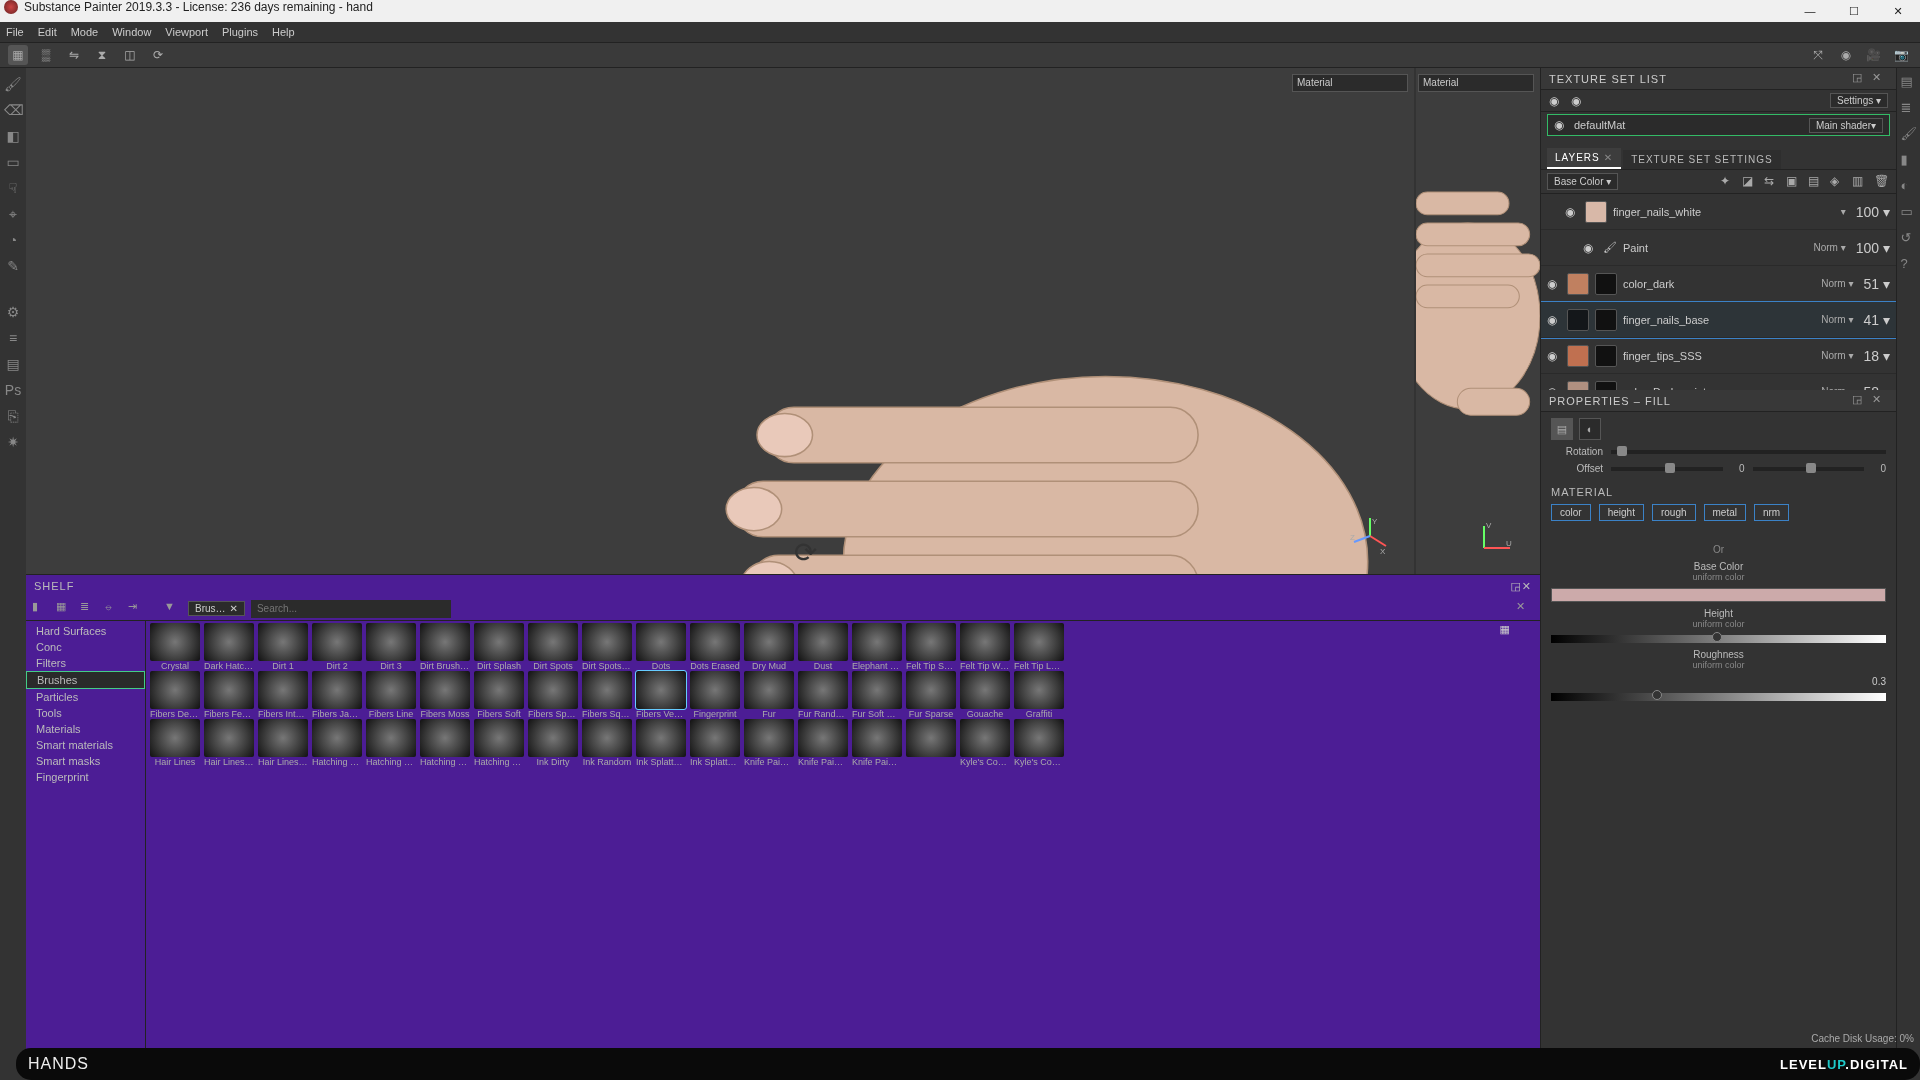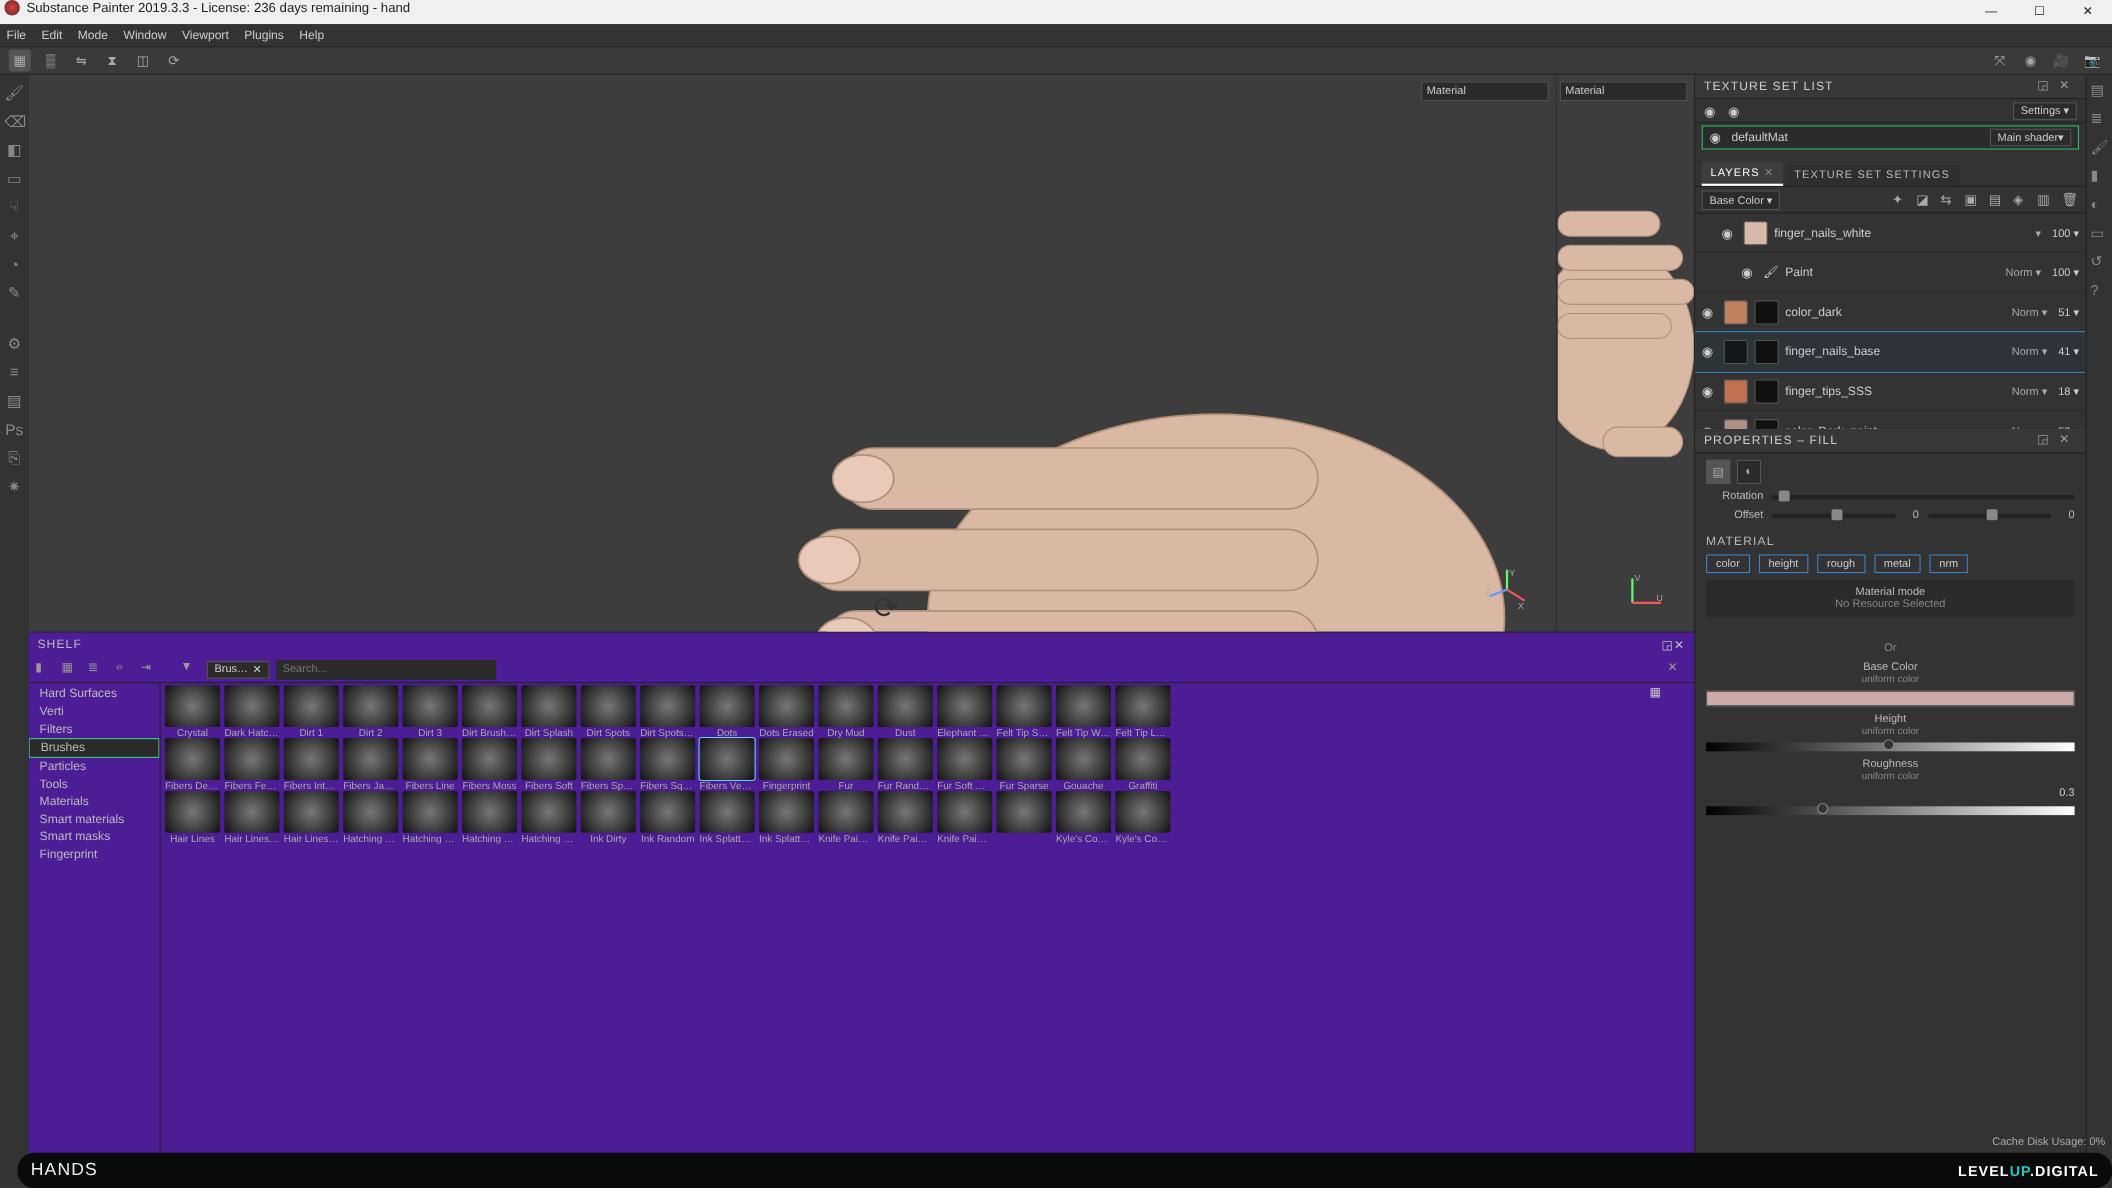--- a/index.html
+++ b/index.html
@@ -67,21 +67,21 @@
 .sel-dd{ background:#2b2b2b; border:1px solid #555; font-size:10px; padding:2px 6px; color:#ccc;}
 .layer-bar .sp{flex:1;}
 .layer-bar .li{ width:16px; height:16px; color:#aaa; font-size:12px;}
 .layers{ height:196px; overflow:hidden;}
 .layer{ display:flex; align-items:center; height:36px; padding:0 6px; gap:6px; border-bottom:1px solid #2a2a2a;}
 .layer.sel{ outline:1px solid #3b82c7; background:#2d3438;}
 .swatch{ width:22px; height:22px; border:1px solid #555; border-radius:2px;}
 .mask{ width:22px; height:22px; background:#111; border:1px solid #555; border-radius:2px;}
 .layer .nm{ flex:1; font-size:11px;}
 .layer .md{ font-size:10px; color:#aaa;}
-.layer .op{ font-size:10px; color:#ccc; margin-left:4px;}
+.layer .op{ font-size:14px; color:#ccc; margin-left:4px;}
 .prop-body{ flex:1; overflow:hidden; padding:6px 10px; display:flex; flex-direction:column; gap:6px;}
 .prop-ico-row{ display:flex; gap:6px;}
 .prop-ico-row .pi{ width:22px; height:22px; background:#2b2b2b; border:1px solid #555; display:flex; align-items:center; justify-content:center; color:#aaa;}
 .slider-row{ display:flex; align-items:center; gap:8px; font-size:10px; color:#bbb;}
 .slider-row .lbl{ width:52px; text-align:right;}
 .slider{ flex:1; height:4px; background:#222; position:relative;}
 .slider .knob{ position:absolute; top:-4px; width:10px; height:10px; background:#888; border-radius:2px;}
 .mat-hdr{ font-size:11px; letter-spacing:1px; color:#bbb; margin-top:6px;}
 .mat-btns{ display:flex; gap:8px; }
 .mat-btn{ border:1px solid #3b82c7; padding:2px 8px; font-size:10px; color:#ccc;}
@@ -216,21 +216,21 @@
             <span>Brus…</span>
             <span>✕</span>
           </span>
         <input placeholder="Search..." style="">
         <span class="sp" style="flex:1"></span>
         <span class="ico">✕</span>
       </div>
       <div class="shelf-body">
         <div class="shelf-cats" id="shelf-cats">
             <div class="cat">Hard Surfaces</div>
-            <div class="cat">Verti</div>
+            <div class="cat">Conc</div>
             <div class="cat">Filters</div>
             <div class="cat sel">Brushes</div>
             <div class="cat">Particles</div>
             <div class="cat">Tools</div>
             <div class="cat">Materials</div>
             <div class="cat">Smart materials</div>
             <div class="cat">Smart masks</div>
             <div class="cat">Fingerprint</div>
           </div>
         <div class="shelf-grid">
@@ -565,24 +565,20 @@
             </div>
           <span style="width:14px;text-align:right">0</span>
         </div>
         <div class="mat-hdr">MATERIAL</div>
         <div class="mat-btns">
           <span class="mat-btn">color</span>
           <span class="mat-btn">height</span>
           <span class="mat-btn">rough</span>
           <span class="mat-btn">metal</span>
           <span class="mat-btn">nrm</span>
-        </div>
-        <div class="mat-mode">
-          <div>Material mode</div>
-          <div style="color:#888">No Resource Selected</div>
         </div>
         <div class="or">Or</div>
         <div class="chan">
           <div>Base Color</div>
           <div class="sub">uniform color</div>
         </div>
         <div class="color-bar"></div>
         <div class="chan">
           <div>Height</div>
           <div class="sub">uniform color</div>

